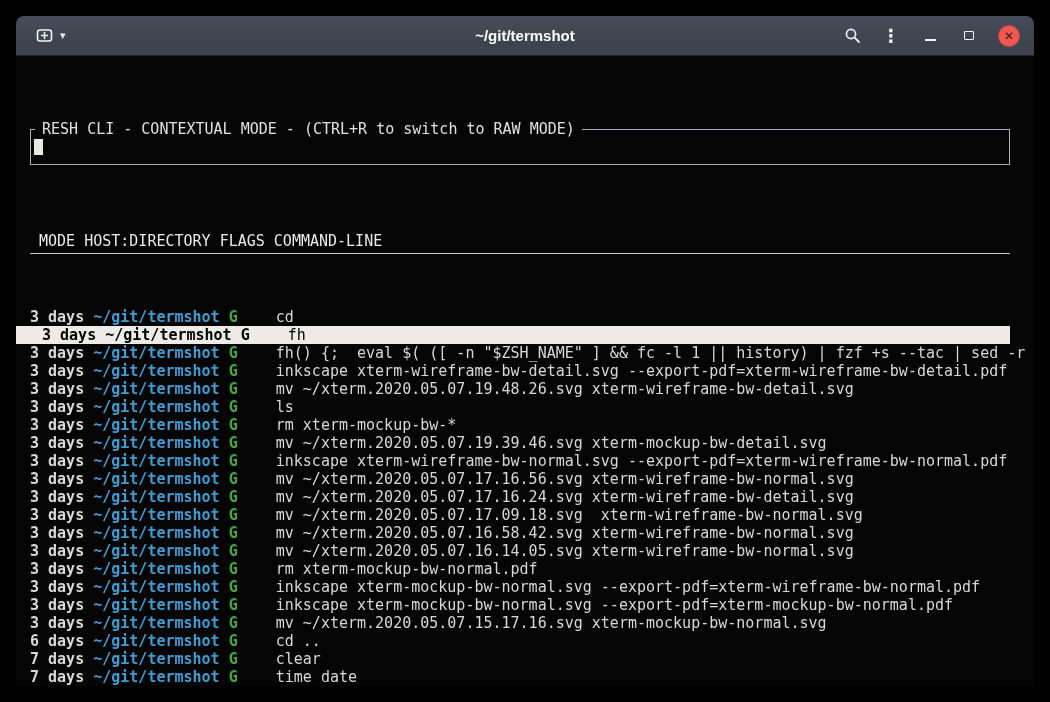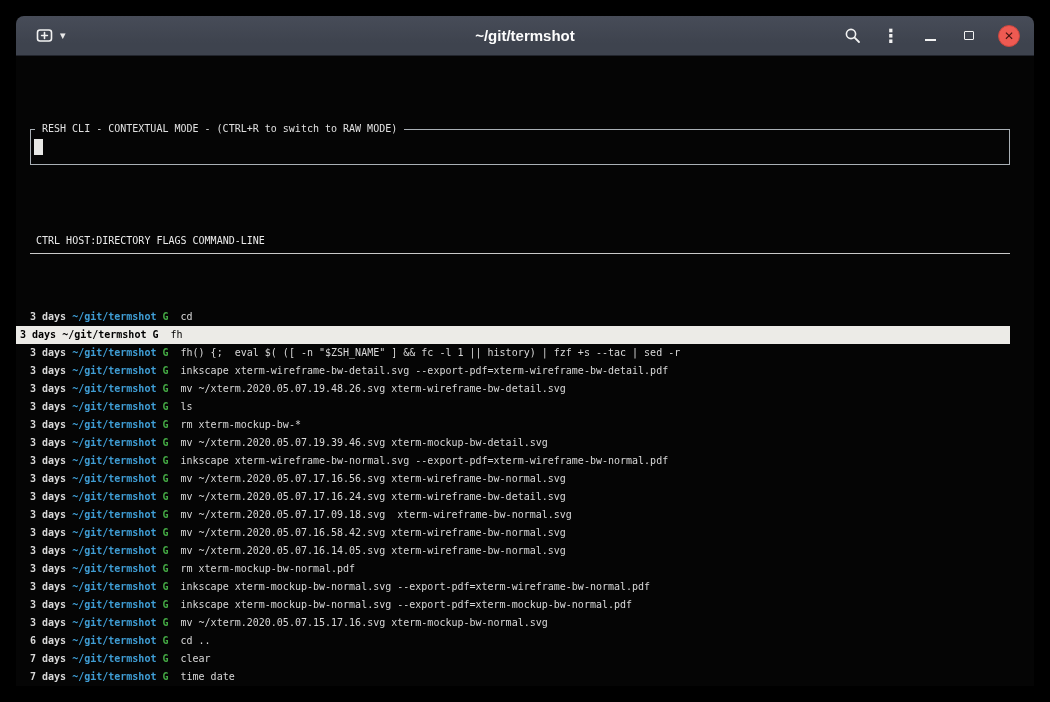--- a/index.html
+++ b/index.html
@@ -27,34 +27,34 @@
   .tb-title{flex:1;text-align:center;font-weight:bold;color:#fdfdfd;white-space:nowrap;overflow:hidden;}
   .tb-right{display:flex;align-items:center;justify-content:flex-end;gap:19px;width:220px;}
   .tb-ico{display:inline-flex;align-items:center;justify-content:center;width:20px;height:20px;cursor:pointer;color:#f2f2f2;}
   .kebab{font-size:18px;font-weight:bold;line-height:1;}
   .min-bar{display:block;width:11px;height:2px;background:#f2f2f2;margin-top:8px;}
   .restore-box{display:block;width:10px;height:9px;border:1.5px solid #f2f2f2;border-radius:1px;}
   .close-btn{width:22px;height:22px;border-radius:50%;background:var(--close-red);border:1px solid #c8463e;display:inline-flex;align-items:center;justify-content:center;cursor:pointer;}
   .close-btn span{color:#441410;font-size:12px;font-weight:bold;line-height:1;font-family:"DejaVu Sans",sans-serif;}
 
   
-  .terminal{flex:1;background:var(--terminal-bg);color:var(--terminal-fg);font-family:"DejaVu Sans Mono","Liberation Mono",monospace;font-size:10px;line-height:18px;white-space:pre;padding:10px 24px 0 14px;overflow:hidden;}
+  .terminal{flex:1;background:var(--terminal-bg);color:var(--terminal-fg);font-family:"DejaVu Sans Mono","Liberation Mono",monospace;font-size:15px;line-height:18px;white-space:pre;padding:10px 24px 0 14px;overflow:hidden;}
 
   .search-box{position:relative;border:1px solid #aab0b6;height:36px;margin-top:9px;margin-bottom:13px;}
   .box-label{position:absolute;top:-10px;left:4px;background:var(--terminal-bg);padding:0 7px;color:#e0e0e0;}
   .cursor{position:absolute;left:3px;top:9px;width:9px;height:16px;background:#e8e8e6;}
 
   .list-header{height:22px;border-bottom:1px solid #c9c9c9;color:#eaeaea;}
 
   .row{height:18px;}
   .c-time{margin-right:1ch;color:var(--terminal-fg);font-weight:bold;}
   .c-host{margin-right:1ch;color:var(--directory-blue);font-weight:bold;}
   .c-flags{margin-right:2ch;color:var(--flag-green);font-weight:bold;}
-  .c-cmd{color:var(--terminal-fg);}
-  .row.selected{background:var(--selection-bg);margin-left:-14px;padding-left:4px;}
+  .c-cmd{color:var(--terminal-fg);margin-left:20px;}
+  .row.selected{background:var(--selection-bg);margin-left:-14px;padding-left:26px;}
   .row.selected span{color:#000;}
 </style>
 </head>
 <body>
 
 <div class="window">
 
   <div class="titlebar">
     <div class="tb-left">
       <button class="newtab-btn">
@@ -88,21 +88,21 @@
     </div>
   </div>
 
   <div class="terminal">
 
     <div class="search-box">
       <span class="box-label">RESH CLI - CONTEXTUAL MODE - (CTRL+R to switch to RAW MODE)</span>
       <span class="cursor"></span>
     </div>
 
-    <div class="list-header"> CTRL HOST:DIRECTORY FLAGS COMMAND-LINE</div>
+    <div class="list-header"> MODE HOST:DIRECTORY FLAGS COMMAND-LINE</div>
 
     <div class="rows"><div class="row"><span class="c-time">3 days</span><span class="c-host">~/git/termshot</span><span class="c-flags">G</span><span class="c-cmd">cd</span></div><div class="row selected"><span class="c-time">3 days</span><span class="c-host">~/git/termshot</span><span class="c-flags">G</span><span class="c-cmd">fh</span></div><div class="row"><span class="c-time">3 days</span><span class="c-host">~/git/termshot</span><span class="c-flags">G</span><span class="c-cmd">fh() {;  eval $( ([ -n "$ZSH_NAME" ] &amp;&amp; fc -l 1 || history) | fzf +s --tac | sed -r</span></div><div class="row"><span class="c-time">3 days</span><span class="c-host">~/git/termshot</span><span class="c-flags">G</span><span class="c-cmd">inkscape xterm-wireframe-bw-detail.svg --export-pdf=xterm-wireframe-bw-detail.pdf</span></div><div class="row"><span class="c-time">3 days</span><span class="c-host">~/git/termshot</span><span class="c-flags">G</span><span class="c-cmd">mv ~/xterm.2020.05.07.19.48.26.svg xterm-wireframe-bw-detail.svg</span></div><div class="row"><span class="c-time">3 days</span><span class="c-host">~/git/termshot</span><span class="c-flags">G</span><span class="c-cmd">ls</span></div><div class="row"><span class="c-time">3 days</span><span class="c-host">~/git/termshot</span><span class="c-flags">G</span><span class="c-cmd">rm xterm-mockup-bw-*</span></div><div class="row"><span class="c-time">3 days</span><span class="c-host">~/git/termshot</span><span class="c-flags">G</span><span class="c-cmd">mv ~/xterm.2020.05.07.19.39.46.svg xterm-mockup-bw-detail.svg</span></div><div class="row"><span class="c-time">3 days</span><span class="c-host">~/git/termshot</span><span class="c-flags">G</span><span class="c-cmd">inkscape xterm-wireframe-bw-normal.svg --export-pdf=xterm-wireframe-bw-normal.pdf</span></div><div class="row"><span class="c-time">3 days</span><span class="c-host">~/git/termshot</span><span class="c-flags">G</span><span class="c-cmd">mv ~/xterm.2020.05.07.17.16.56.svg xterm-wireframe-bw-normal.svg</span></div><div class="row"><span class="c-time">3 days</span><span class="c-host">~/git/termshot</span><span class="c-flags">G</span><span class="c-cmd">mv ~/xterm.2020.05.07.17.16.24.svg xterm-wireframe-bw-detail.svg</span></div><div class="row"><span class="c-time">3 days</span><span class="c-host">~/git/termshot</span><span class="c-flags">G</span><span class="c-cmd">mv ~/xterm.2020.05.07.17.09.18.svg  xterm-wireframe-bw-normal.svg</span></div><div class="row"><span class="c-time">3 days</span><span class="c-host">~/git/termshot</span><span class="c-flags">G</span><span class="c-cmd">mv ~/xterm.2020.05.07.16.58.42.svg xterm-wireframe-bw-normal.svg</span></div><div class="row"><span class="c-time">3 days</span><span class="c-host">~/git/termshot</span><span class="c-flags">G</span><span class="c-cmd">mv ~/xterm.2020.05.07.16.14.05.svg xterm-wireframe-bw-normal.svg</span></div><div class="row"><span class="c-time">3 days</span><span class="c-host">~/git/termshot</span><span class="c-flags">G</span><span class="c-cmd">rm xterm-mockup-bw-normal.pdf</span></div><div class="row"><span class="c-time">3 days</span><span class="c-host">~/git/termshot</span><span class="c-flags">G</span><span class="c-cmd">inkscape xterm-mockup-bw-normal.svg --export-pdf=xterm-wireframe-bw-normal.pdf</span></div><div class="row"><span class="c-time">3 days</span><span class="c-host">~/git/termshot</span><span class="c-flags">G</span><span class="c-cmd">inkscape xterm-mockup-bw-normal.svg --export-pdf=xterm-mockup-bw-normal.pdf</span></div><div class="row"><span class="c-time">3 days</span><span class="c-host">~/git/termshot</span><span class="c-flags">G</span><span class="c-cmd">mv ~/xterm.2020.05.07.15.17.16.svg xterm-mockup-bw-normal.svg</span></div><div class="row"><span class="c-time">6 days</span><span class="c-host">~/git/termshot</span><span class="c-flags">G</span><span class="c-cmd">cd ..</span></div><div class="row"><span class="c-time">7 days</span><span class="c-host">~/git/termshot</span><span class="c-flags">G</span><span class="c-cmd">clear</span></div><div class="row"><span class="c-time">7 days</span><span class="c-host">~/git/termshot</span><span class="c-flags">G</span><span class="c-cmd">time date</span></div></div>
 
     
 
     
 
   </div>
 </div>
 

